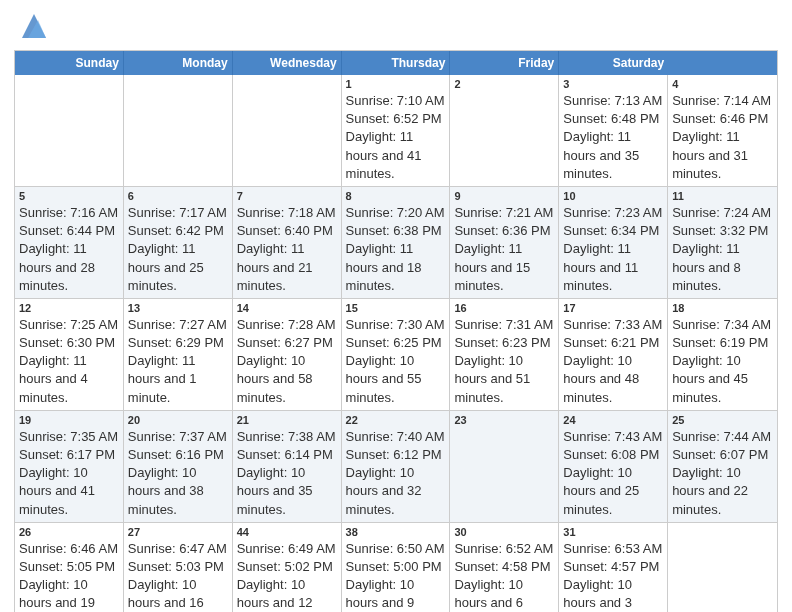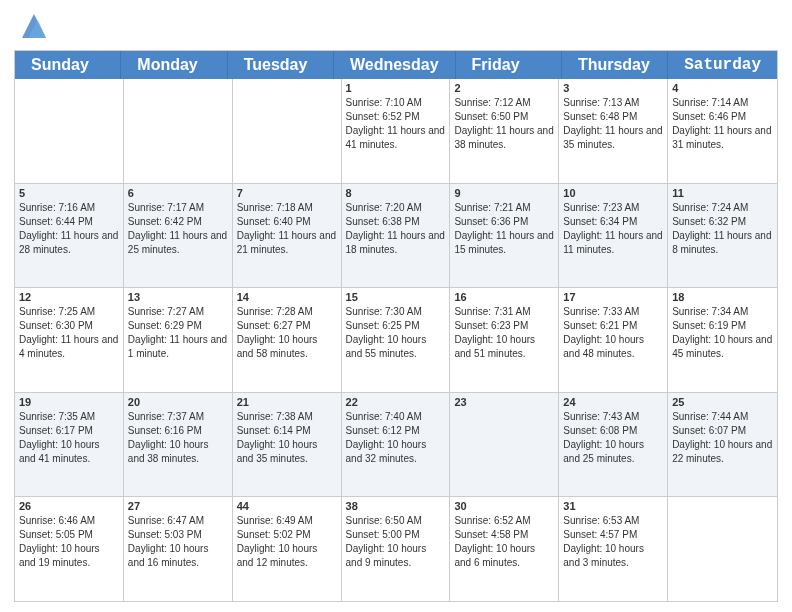--- a/index.html
+++ b/index.html
@@ -67,27 +67,27 @@
       flex-direction: column;
       border: 1px solid #ccc;
     }
     .cal-header {
       display: grid;
       grid-template-columns: repeat(7, 1fr);
       background: #4a86c8;
     }
     .cal-header-cell {
       color: #fff;
-      font-size: 16px;
-      font-weight: bold;
-      padding: 5px 16px;
-      text-align: left;
+      font-size: 12px;
+      font-weight: bold;
+      padding: 5px 4px;
+      text-align: right;
       border-right: 1px solid #3a76b8;
     }
-    .cal-header-cell:last-child { border-right: none; font-family: Liberation Mono, monospace; }
+    .cal-header-cell:last-child { border-right: none; }
     .cal-body {
       flex: 1;
       display: flex;
       flex-direction: column;
     }
     .cal-row {
       display: grid;
       grid-template-columns: repeat(7, 1fr);
       flex: 1;
       border-top: 1px solid #ccc;
@@ -105,21 +105,21 @@
     .cal-cell.alt-row {
       background: #f0f4f8;
     }
     .day-num {
       font-weight: bold;
       font-size: 11px;
       margin-bottom: 2px;
       display: block;
     }
     .cell-info {
-      font-size: 10px;
+      font-size: 13px;
       line-height: 1.4;
       color: #333;
     }
   </style>
 </head>
 <body>
 
 <div class="page">
   <div class="header">
     <div class="logo">
@@ -135,42 +135,38 @@
     <div class="title-block">
       <div class="month-title"></div>
       <div class="location-title"></div>
     </div>
   </div>
 
   <div class="calendar">
     <div class="cal-header">
     <div class="cal-header-cell">Sunday</div>
         <div class="cal-header-cell">Monday</div>
-        <div class="cal-header-cell">Tuesday</div>
         <div class="cal-header-cell">Wednesday</div>
+        <div class="cal-header-cell">Thursday</div>
         <div class="cal-header-cell">Friday</div>
-        <div class="cal-header-cell">Thursday</div>
         <div class="cal-header-cell">Saturday</div>
       </div>
     <div class="cal-body">
     <div class="cal-row">
           <div class="cal-cell"></div>
           <div class="cal-cell"></div>
           <div class="cal-cell"></div>
           <div class="cal-cell">
             <span class="day-num">1</span>
             <div class="cell-info">Sunrise: 7:10 AM
 Sunset: 6:52 PM
 Daylight: 11 hours and 41 minutes.</div>
           </div>
           <div class="cal-cell">
             <span class="day-num">2</span>
-            <div class="cell-info">Sunrise: 7:12 AM
-Sunset: 6:50 PM
-Daylight: 11 hours and 38 minutes.</div>
           </div>
           <div class="cal-cell">
             <span class="day-num">3</span>
             <div class="cell-info">Sunrise: 7:13 AM
 Sunset: 6:48 PM
 Daylight: 11 hours and 35 minutes.</div>
           </div>
           <div class="cal-cell">
             <span class="day-num">4</span>
             <div class="cell-info">Sunrise: 7:14 AM
@@ -211,21 +207,21 @@
           </div>
           <div class="cal-cell alt-row">
             <span class="day-num">10</span>
             <div class="cell-info">Sunrise: 7:23 AM
 Sunset: 6:34 PM
 Daylight: 11 hours and 11 minutes.</div>
           </div>
           <div class="cal-cell alt-row">
             <span class="day-num">11</span>
             <div class="cell-info">Sunrise: 7:24 AM
-Sunset: 6:32 PM
+Sunset: 3:32 PM
 Daylight: 11 hours and 8 minutes.</div>
           </div>
         </div>
         <div class="cal-row">
           <div class="cal-cell">
             <span class="day-num">12</span>
             <div class="cell-info">Sunrise: 7:25 AM
 Sunset: 6:30 PM
 Daylight: 11 hours and 4 minutes.</div>
           </div>

